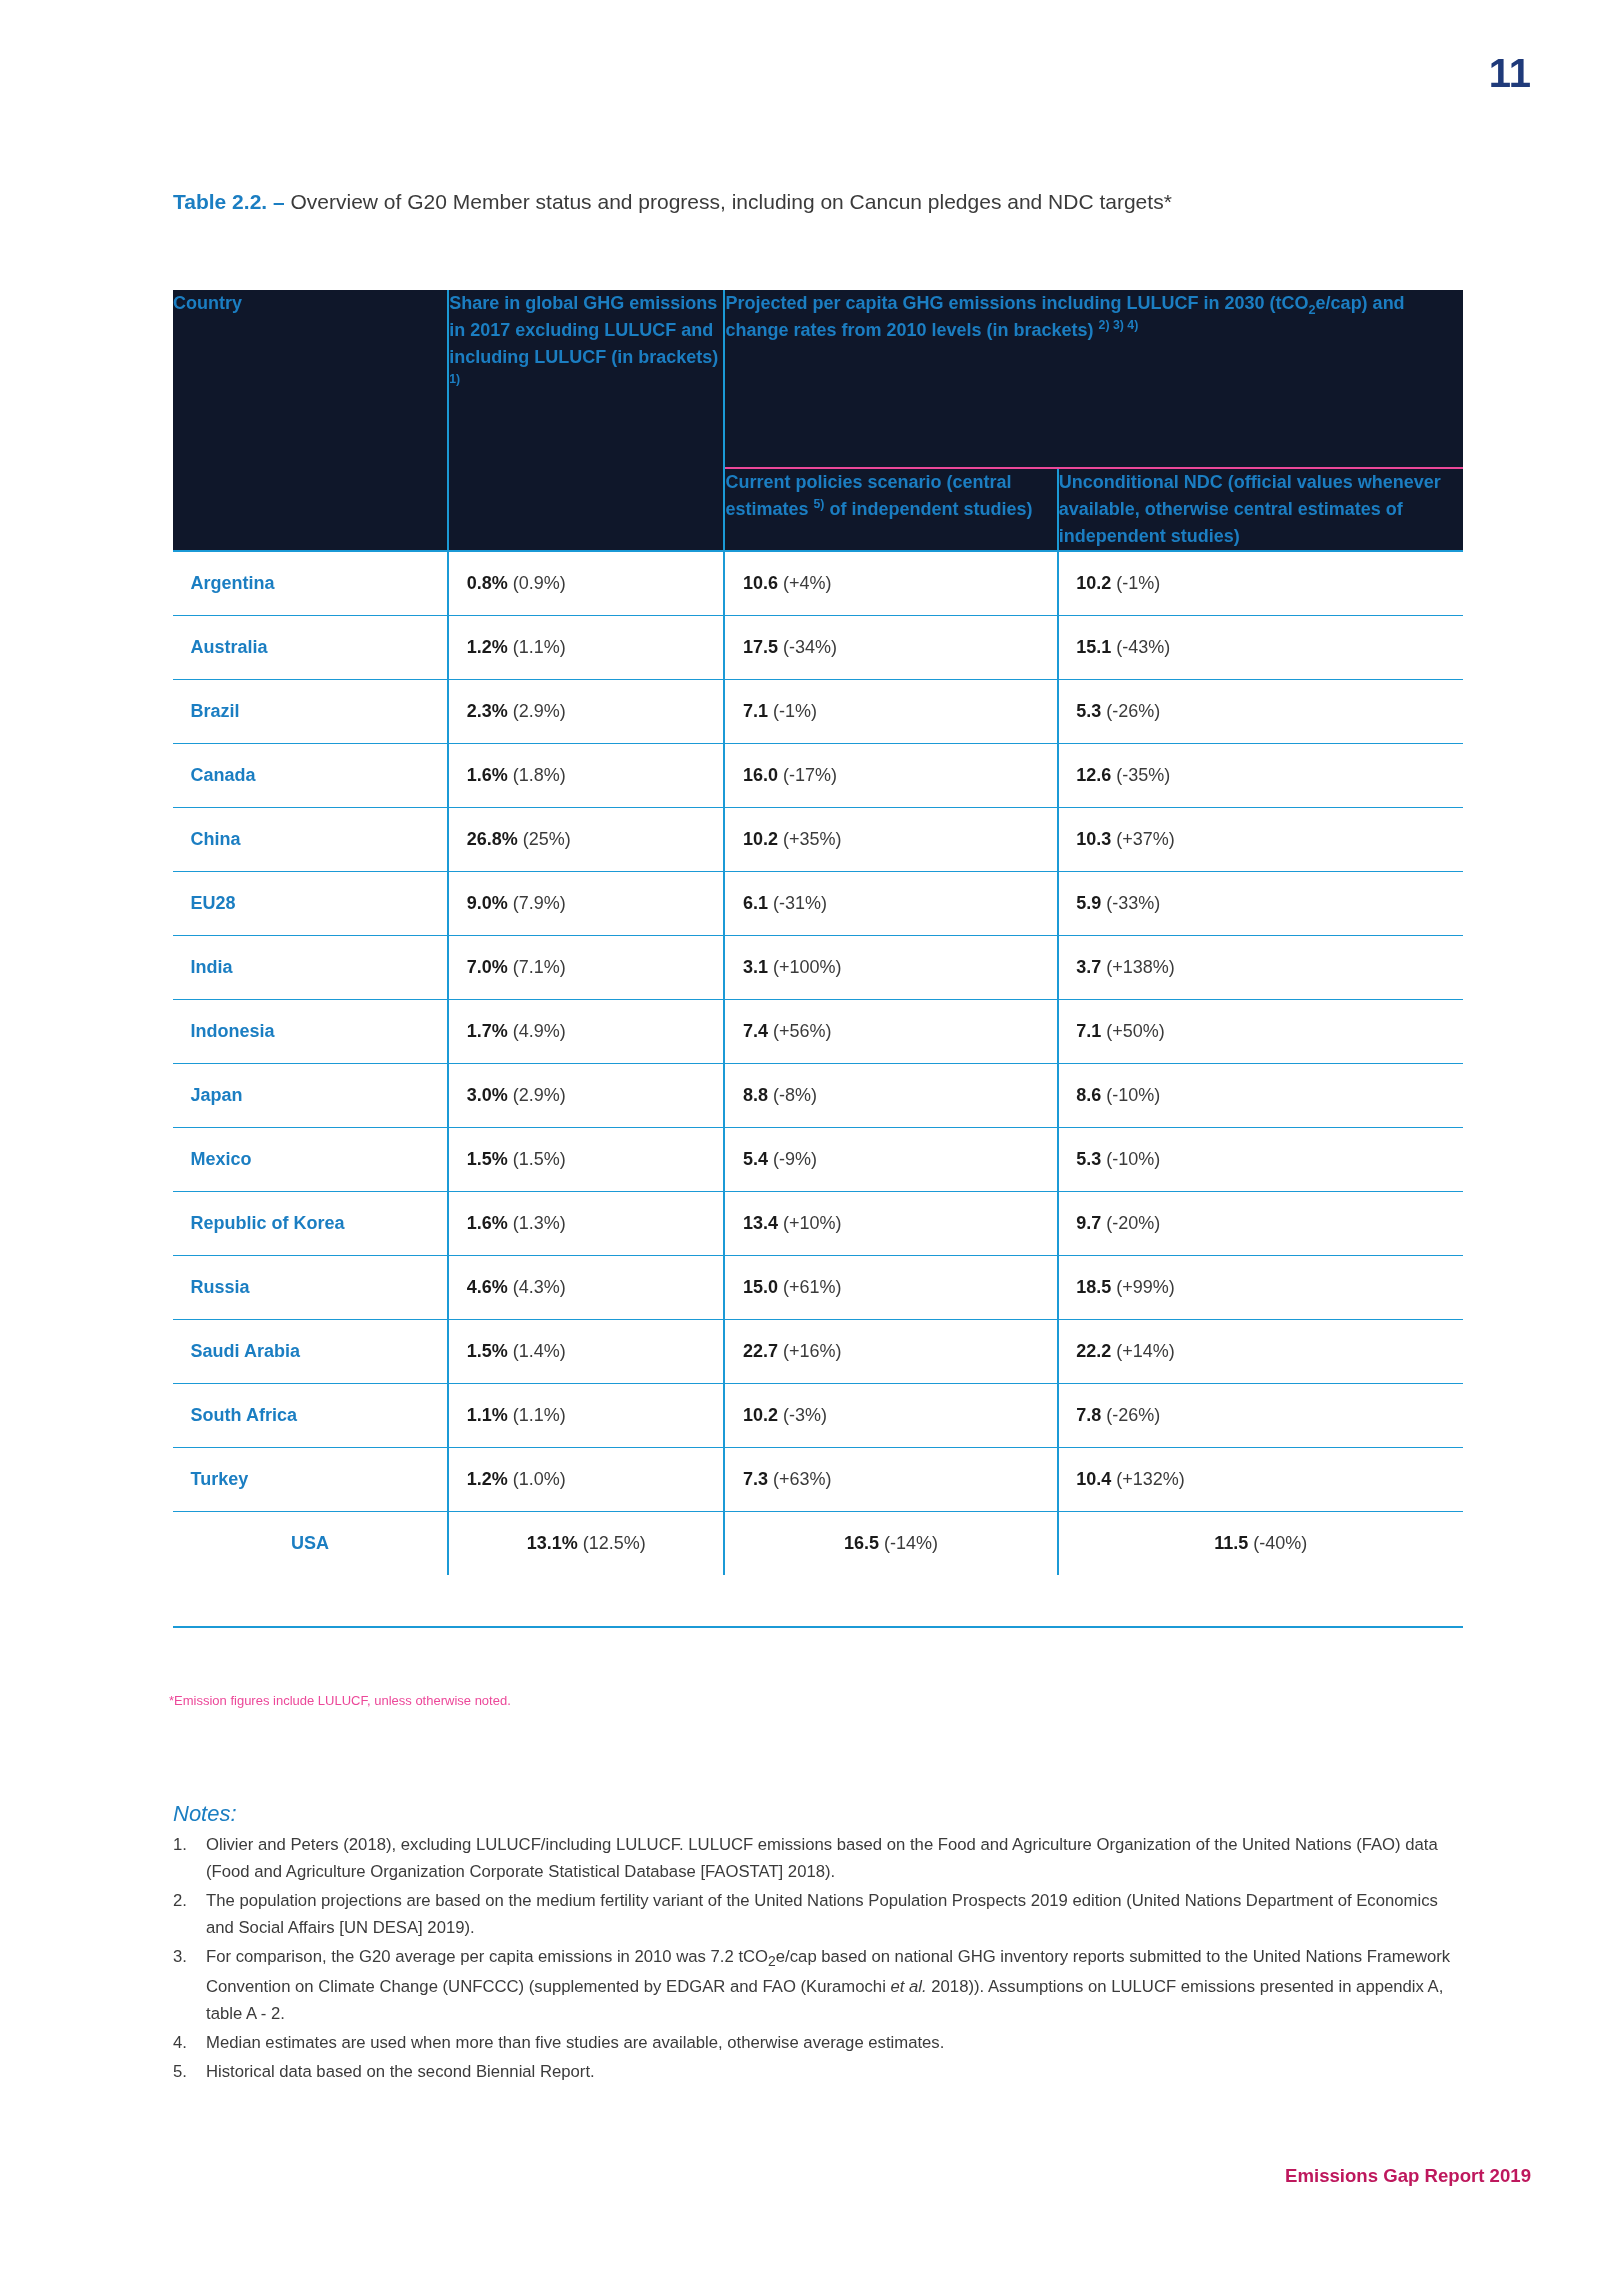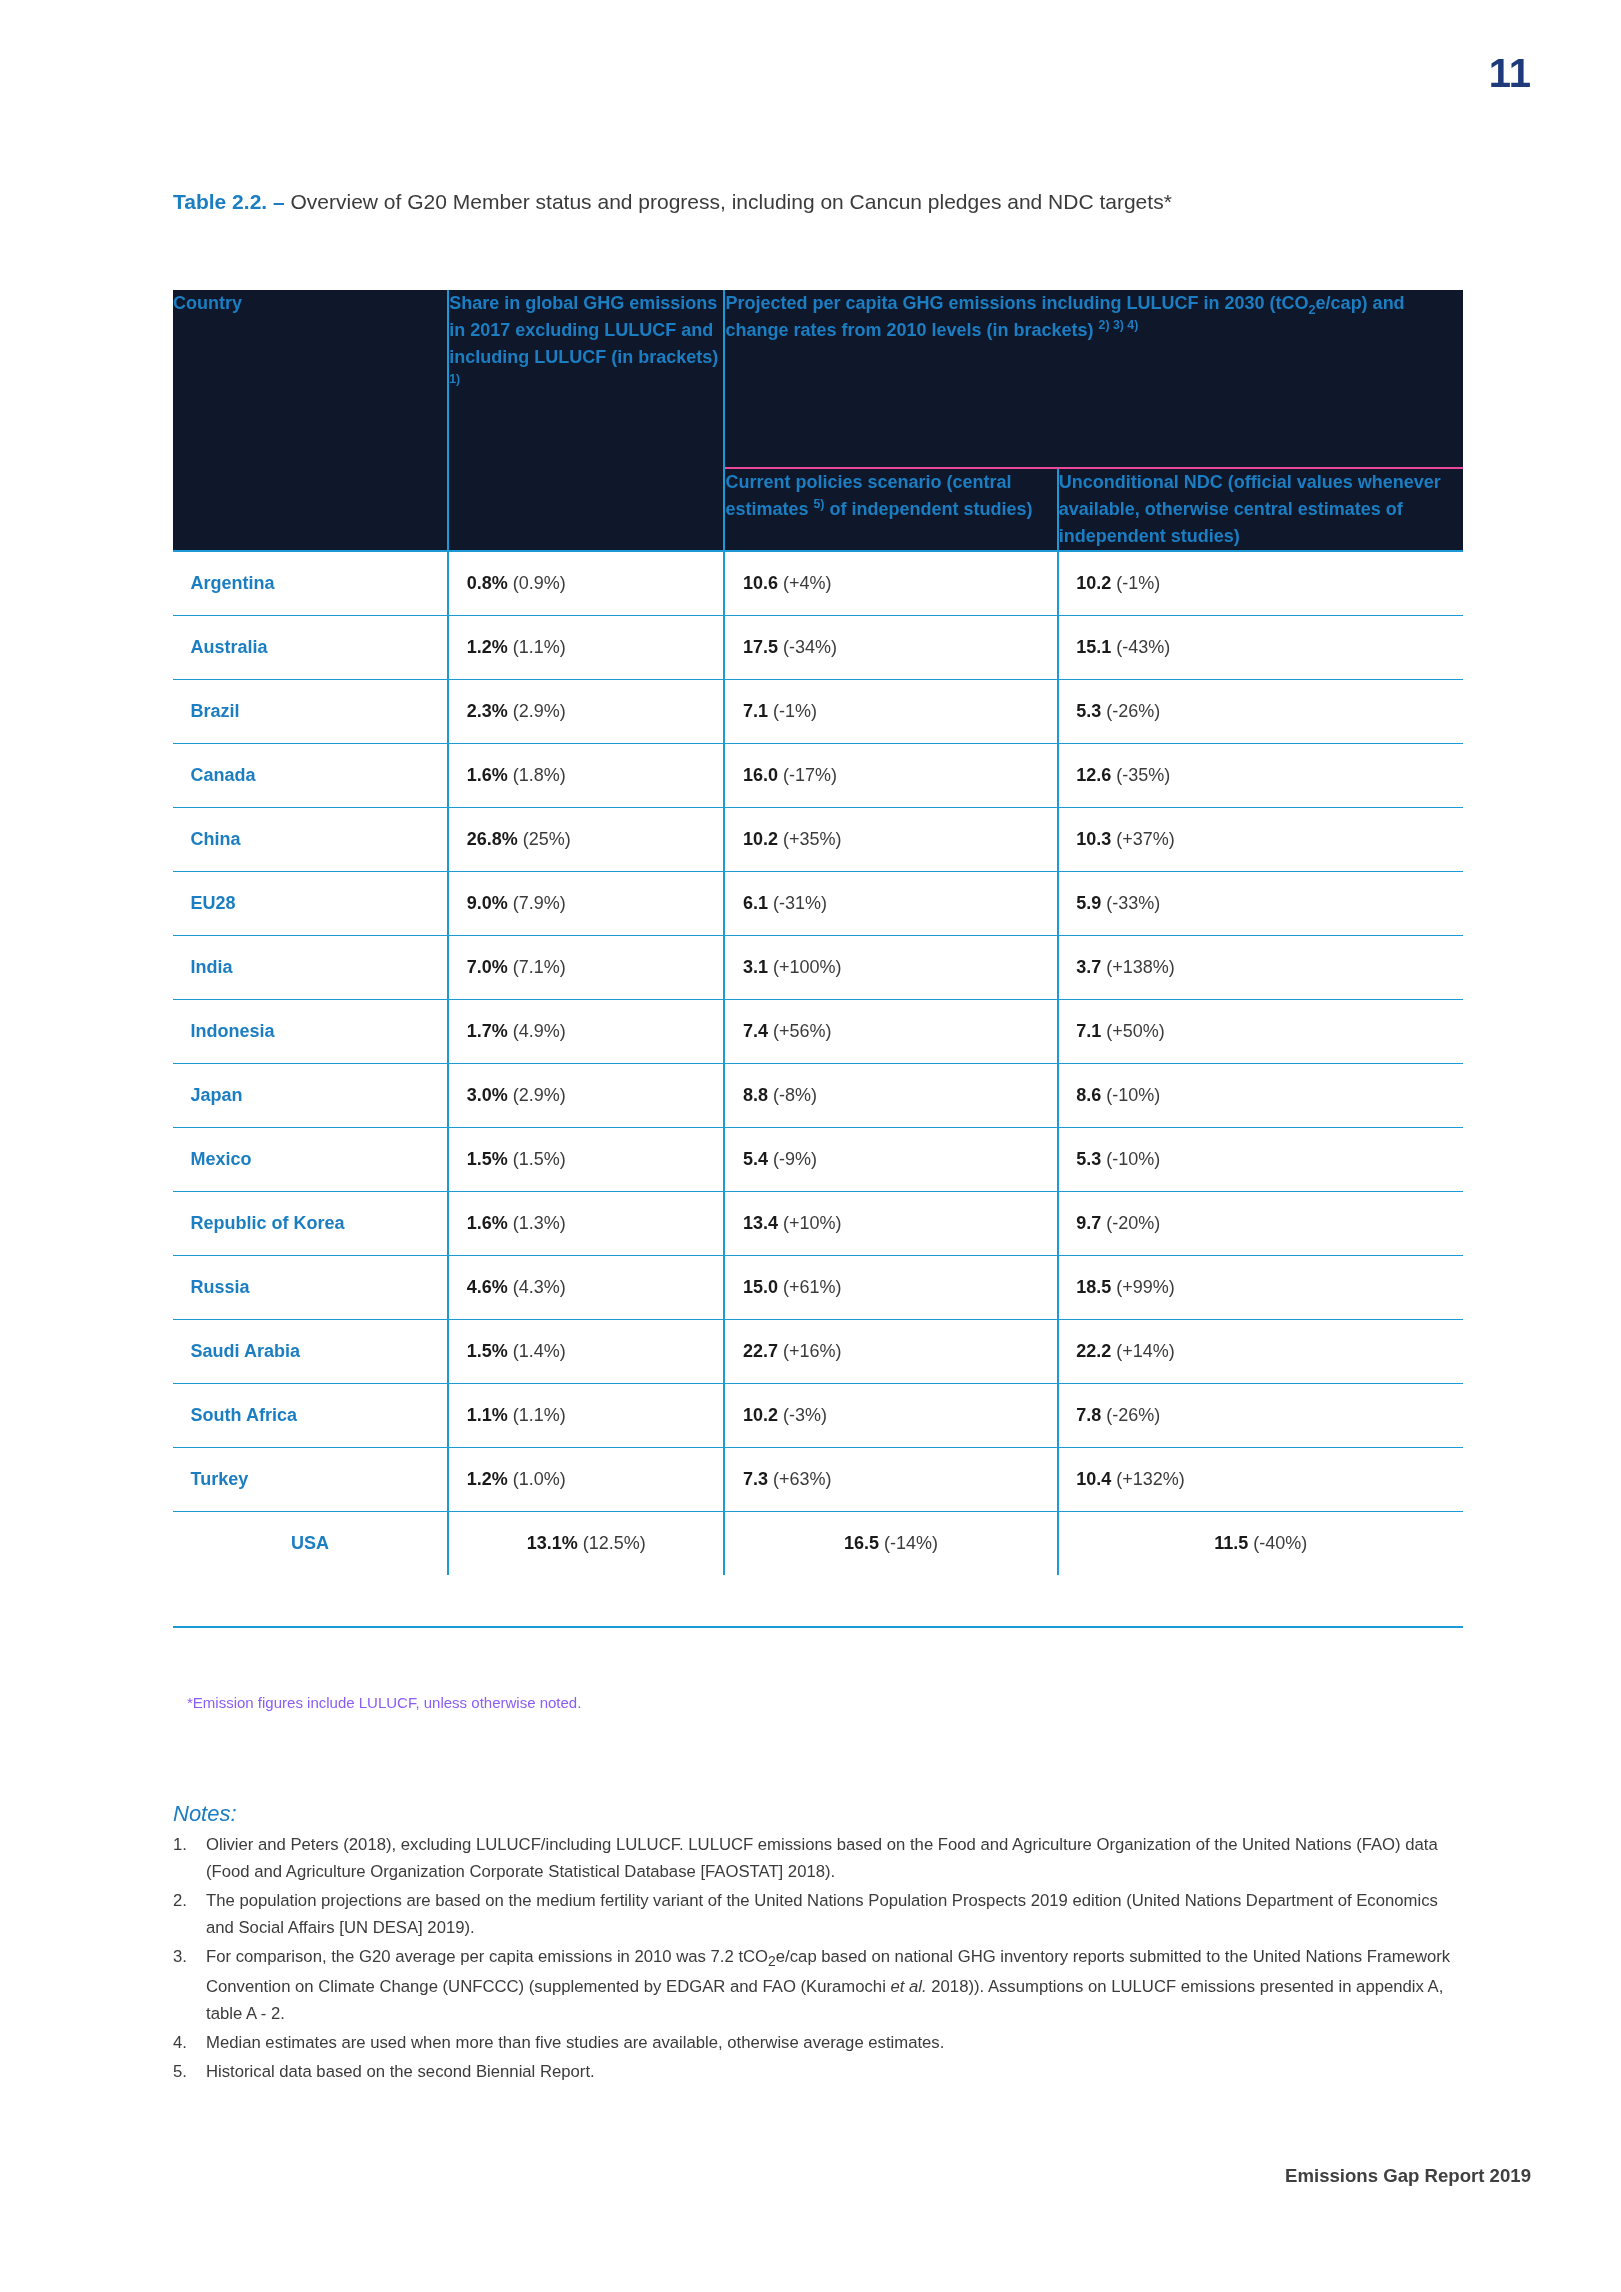--- a/index.html
+++ b/index.html
@@ -143,24 +143,24 @@
     left: 173px;
     width: 1290px;
     height: 0;
     border-top: 2.5px solid #1b9ad6;
   }
 
   
   .star-note {
     position: absolute;
     top: 1692px;
-    left: 187px;
+    left: 169px;
     width: 1294px;
-    font-size: 15px;
-    color: #8b5cf6;
+    font-size: 13px;
+    color: #ec4899;
     line-height: 1.4;
   }
 
   
   .notes-title {
     position: absolute;
     top: 1801px;
     left: 173px;
     font-size: 22px;
     font-style: italic;
@@ -191,21 +191,21 @@
   }
   .notes-list i { font-style: italic; }
 
   
   .footer {
     position: absolute;
     top: 2165px;
     right: 90px;
     font-size: 18.6px;
     font-weight: bold;
-    color: #404040;
+    color: #be185d;
   }
 </style>
 </head>
 <body>
 
 <div class="page">
 
   <div class="page-number">11</div>
 
   <div class="table-caption">

